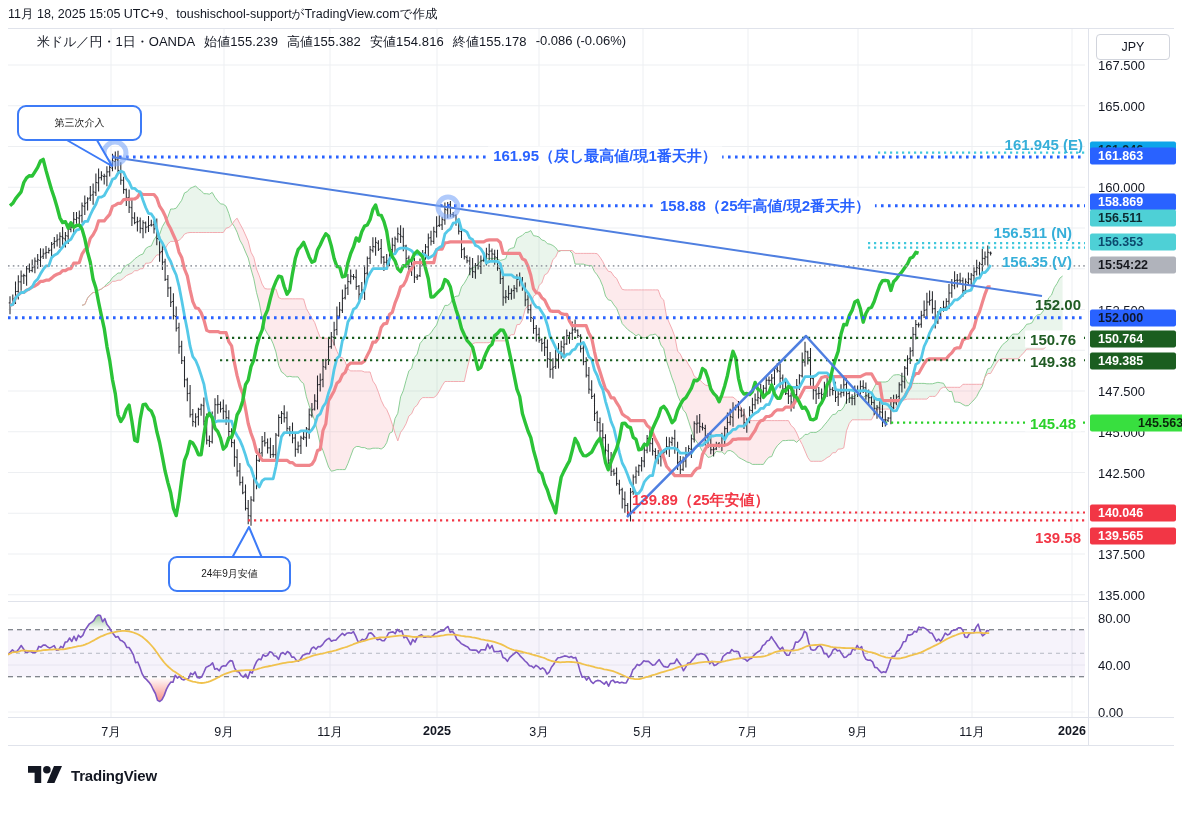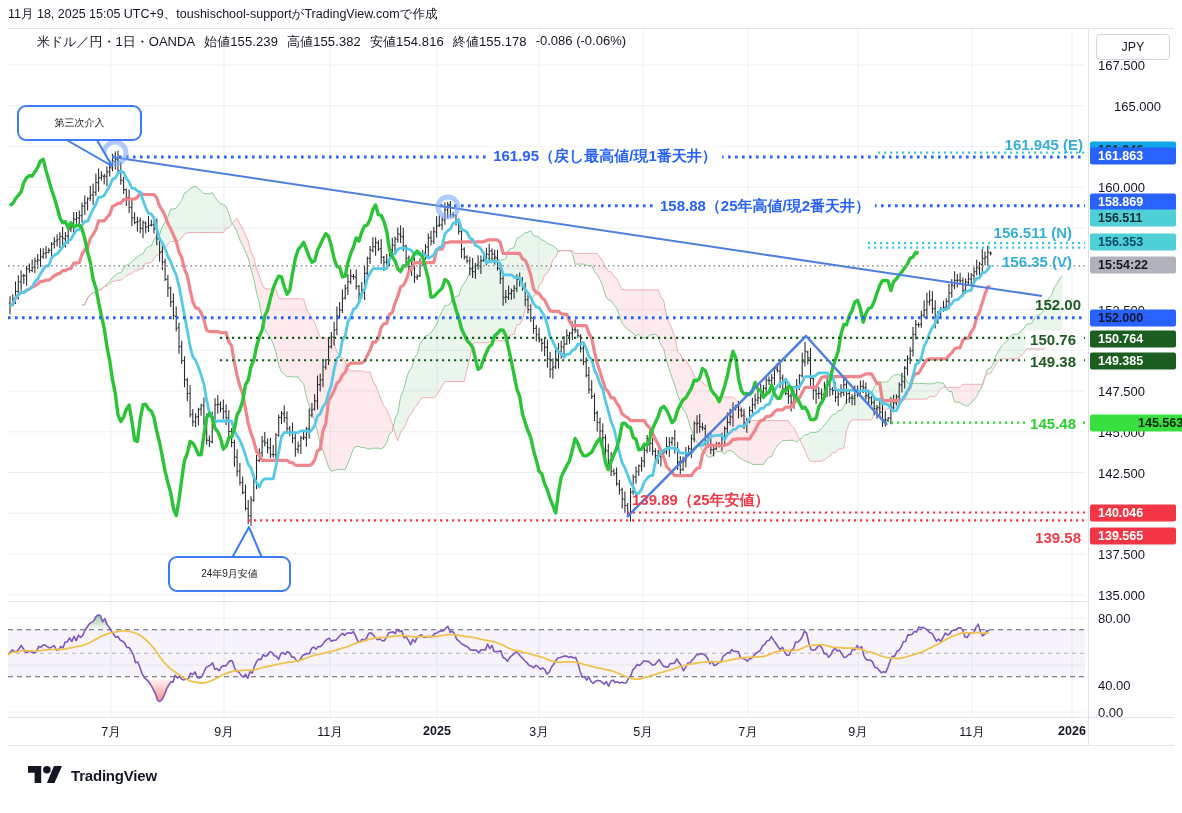--- a/index.html
+++ b/index.html
@@ -156,30 +156,30 @@
 <div class="logo">
   <svg width="34" height="27" viewBox="0 0 36 28">
     <path fill="#131722" d="M14 22H7V11H0V4h14v18z"></path>
     <circle fill="#131722" cx="20" cy="8" r="4"></circle>
     <path fill="#131722" d="M28 22h-8l7.5-18H36L28 22z"></path>
   </svg>
   <span class="logo-text">TradingView</span>
 </div>
 
 <div class="axis-tick" style="top: 65px;">167.500</div>
-<div class="axis-tick" style="top: 106px; margin-left: 16px;">165.000</div>
+<div class="axis-tick" style="top: 106px;">165.000</div>
 <div class="axis-tick" style="top: 187px;">160.000</div>
 <div class="axis-tick" style="top: 310px;">152.500</div>
 <div class="axis-tick" style="top: 391px;">147.500</div>
 <div class="axis-tick" style="top: 432px;">145.000</div>
 <div class="axis-tick" style="top: 473px;">142.500</div>
 <div class="axis-tick" style="top: 554px;">137.500</div>
 <div class="axis-tick" style="top: 595px;">135.000</div>
 <div class="axis-tick" style="top: 618px;">80.00</div>
-<div class="axis-tick" style="top: 665px; margin-top: 20px;">40.00</div>
+<div class="axis-tick" style="top: 665px;">40.00</div>
 <div class="axis-tick" style="top: 712px;">0.00</div>
 <div class="chip" style="top: 150px; background: #0ea5e9; color: rgb(12, 43, 49); text-decoration: underline;">161.946</div>
 <div class="chip" style="top: 156px; background: rgb(41, 98, 255); color: rgb(255, 255, 255);">161.863</div>
 <div class="chip" style="top: 202px; background: rgb(41, 98, 255); color: rgb(255, 255, 255);">158.869</div>
 <div class="chip" style="top: 218px; background: rgb(78, 208, 214); color: rgb(12, 43, 49);">156.511</div>
 <div class="chip" style="top: 242px; background: rgb(78, 208, 214); color: #0c4a6e;">156.353</div>
 <div class="chip" style="top: 265px; background: rgb(176, 179, 187); color: rgb(22, 24, 29);">15:54:22</div>
 <div class="chip" style="top: 318px; background: rgb(41, 98, 255); color: #0f172a;">152.000</div>
 <div class="chip" style="top: 339px; background: rgb(27, 94, 32); color: rgb(255, 255, 255);">150.764</div>
 <div class="chip" style="top: 361px; background: rgb(27, 94, 32); color: rgb(255, 255, 255);">149.385</div>

